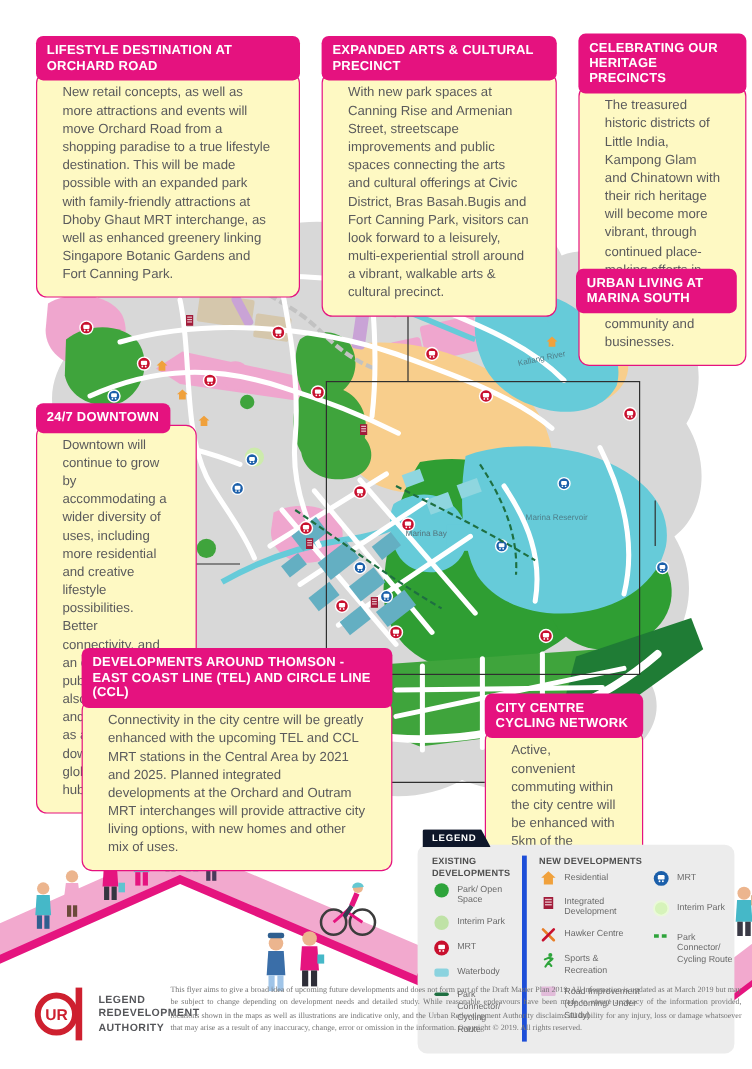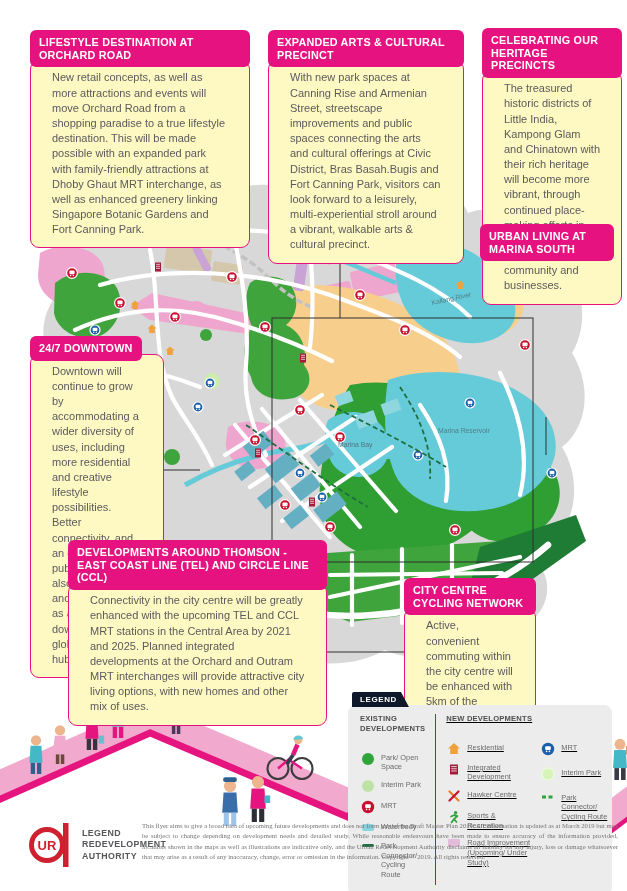--- a/index.html
+++ b/index.html
@@ -15,26 +15,26 @@
            padding:9px 21px 10px;margin-top:-7px;position:relative;z-index:1;
            font-size:11px;line-height:1.38;color:#5A5A5C;}
   
   .legend{position:absolute;left:348px;top:686px;width:264px;z-index:40;}
   .legend-tab{background:#0f172a;color:#fff;font-size:8px;font-weight:bold;
               padding:3px 12px 3px 8px;display:inline-block;letter-spacing:.6px;
               clip-path:polygon(0 0,calc(100% - 8px) 0,100% 100%,0 100%);
               border-radius:2px 0 0 0;margin-left:4px;position:relative;top:2px;}
   .legend-box{background:#ECECEC;border-radius:8px;padding:9px 8px 10px 12px;display:flex;
               gap:10px;box-sizing:border-box;min-height:128px;}
-  .leg-h{font-size:7.6px;font-weight:bold;color:#4E4E4E;margin-bottom:17px;line-height:1.3;letter-spacing:.2px;}
+  .leg-h{font-size:7.6px;font-weight:bold;color:#4E4E4E;margin-bottom:1px;line-height:1.3;letter-spacing:.2px;}
   .leg-row{display:flex;align-items:flex-start;gap:5px;margin-bottom:6px;}
   .leg-ic{width:16px;flex:none;display:flex;justify-content:center;padding-top:1px;}
   .leg-lb{font-size:7.4px;color:#6A6A6A;line-height:1.3;padding-top:2px;}
   .col-exist{width:88px;}
-  .col-new{flex:1;border-left:1px solid #1d4ed8;padding-left:10px;text-decoration:underline;}
+  .col-new{flex:1;border-left:4px solid #1d4ed8;padding-left:10px;}
   .new-cols{display:flex;gap:8px;}
   .new-a{width:86px;}
   .new-b{width:72px;}
   
   .footer-logo{position:absolute;left:28px;top:820px;display:flex;gap:8px;align-items:center;z-index:45;}
   .logo-text{font-size:8.8px;font-weight:bold;color:#55565A;line-height:1.3;letter-spacing:.4px;}
   .disclaimer{position:absolute;left:142px;top:821px;width:476px;z-index:45;
               font-family:"Liberation Serif",serif;font-size:6.7px;line-height:1.55;
               color:#757575;text-align:justify;}
   svg text{font-family:"Liberation Sans",sans-serif;}

